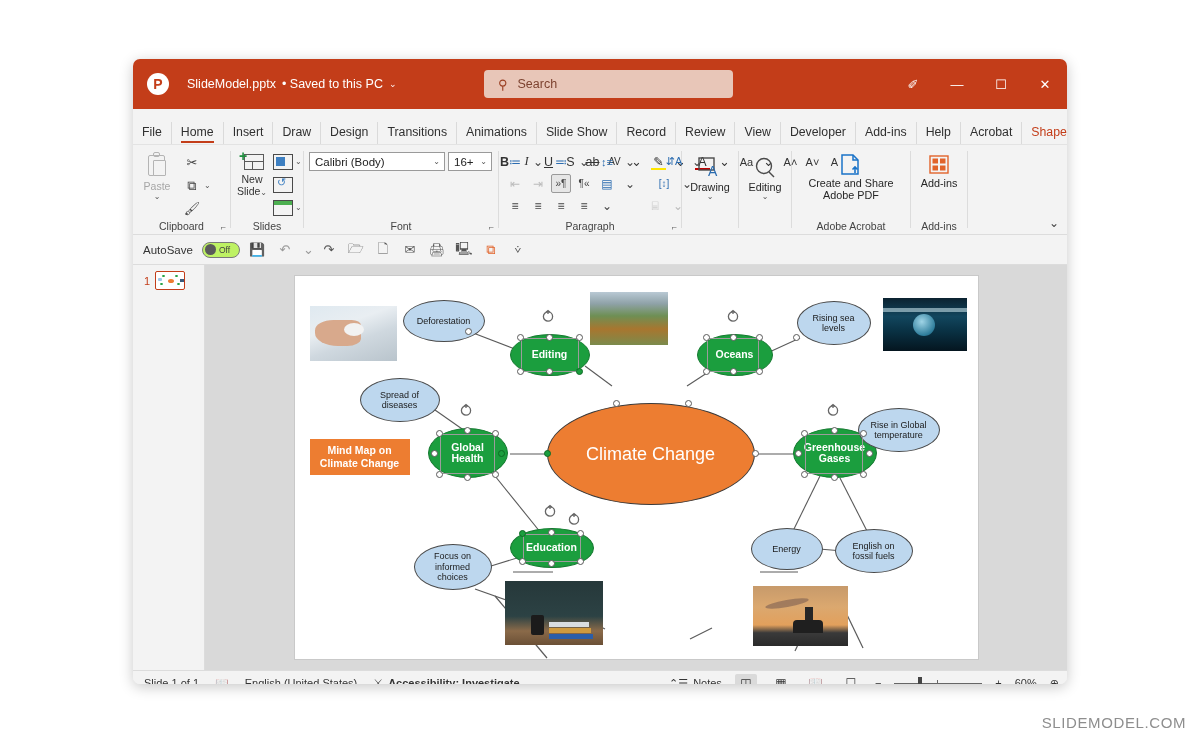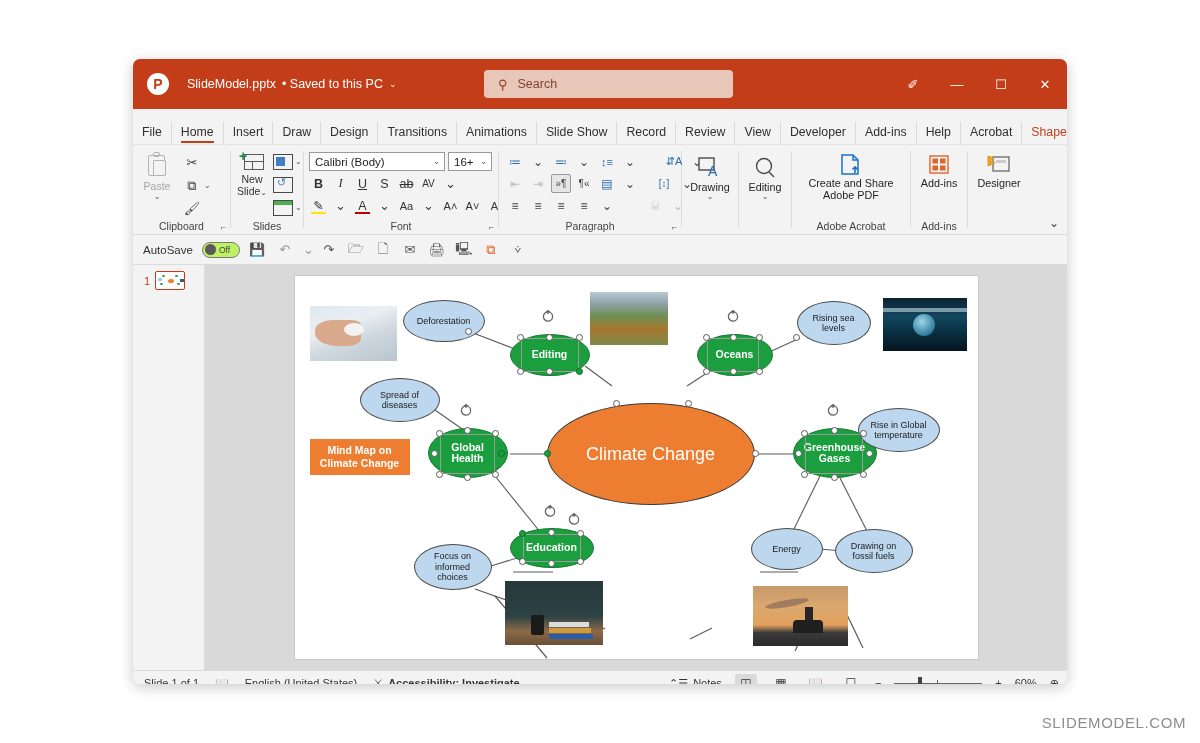--- a/index.html
+++ b/index.html
@@ -137,21 +137,21 @@
   .mini-col { display:flex; flex-direction:column; gap:2px; padding-top:2px; }
   .mini-b { display:flex; align-items:center; gap:2px; height:21px; }
   .mini-ic { width:20px; height:16px; border:1.3px solid #4a4a4a; position:relative; }
   .mini-ic.layout::after{content:"";position:absolute;left:2px;top:2px;width:9px;height:9px;background:#3d7fc1;}
   .mini-ic.reset::after{content:"↺";position:absolute;left:3px;top:-2px;font-size:11px;color:#3d7fc1;}
   .mini-ic.section{border-color:#4a4a4a;}
   .mini-ic.section::before{content:"";position:absolute;left:0;top:0;right:0;height:4px;background:#4caf50;}
 
   
   .font-grp { width: 194px; }
-  .font-rows { display:flex; flex-direction:column; gap:3px; padding: 3px 5px 0 5px; }
+  .font-rows { display:flex; gap:3px; padding: 3px 5px 0 5px; }
   .frow { display:flex; align-items:center; gap:3px; }
   .fname {
     width: 136px; height: 19px; border: 1px solid #9a9a9a; background:#fff;
     font-size: 11.5px; color: #222; padding: 0 16px 0 5px; position: relative;
     display:flex; align-items:center;
   }
   .fname .cv { position:absolute; right:4px; font-size:8px; color:#555; }
   .fsize {
     width: 44px; height: 19px; border: 1px solid #9a9a9a; background:#fff;
     font-size: 11.5px; color: #222; padding: 0 14px 0 5px; position:relative;
@@ -544,30 +544,20 @@
               <rect x="14" y="12.5" width="5.5" height="5" fill="#e1632a"></rect>
             </svg>
             <span>Add-ins</span>
           </div>
         </div>
         <div class="lbl">Add-ins</div>
       </div>
       <div class="sep"></div>
 
       <div class="grp designer-grp">
-        <div class="body">
-          <div class="acro-btn">
-            <svg width="28" height="24" viewBox="0 0 28 24">
-              <rect x="8" y="4" width="16" height="14" fill="none" stroke="#6a6a6a" stroke-width="1.3"></rect>
-              <rect x="11" y="7" width="10" height="3" fill="#c9c9c9"></rect>
-              <path d="M3 3 l6 2 l-4 3 l5 2 l-7 3 z" fill="#f5a623" stroke="#d08b10" stroke-width=".8"></path>
-            </svg>
-            <span>Designer</span>
-          </div>
-        </div>
         <div class="lbl"></div>
       </div>
 
       <div class="ribbon-collapse">⌄</div>
     </div>
 
     <div class="qat">
       <span class="qat-label">AutoSave</span>
       <div class="toggle">
         <div class="knob"></div>
@@ -823,21 +813,21 @@
               <span>Rise in Global</span><br><span>temperature</span>
             </span>
           </div>
 
           <div class="node blue" style="left:456px;top:252px;width:72px;height:42px;">
             <span>Energy</span>
           </div>
 
           <div class="node blue" style="left:540px;top:253px;width:78px;height:44px;">
             <span>
-              <span>Drawing on</span><br><span>fossil fuels</span>
+              <span>English on</span><br><span>fossil fuels</span>
             </span>
           </div>
 
         </div>
       </div>
     </div>
 
     <div class="status">
       <div class="st-left">
         <span>Slide 1 of 1</span>

